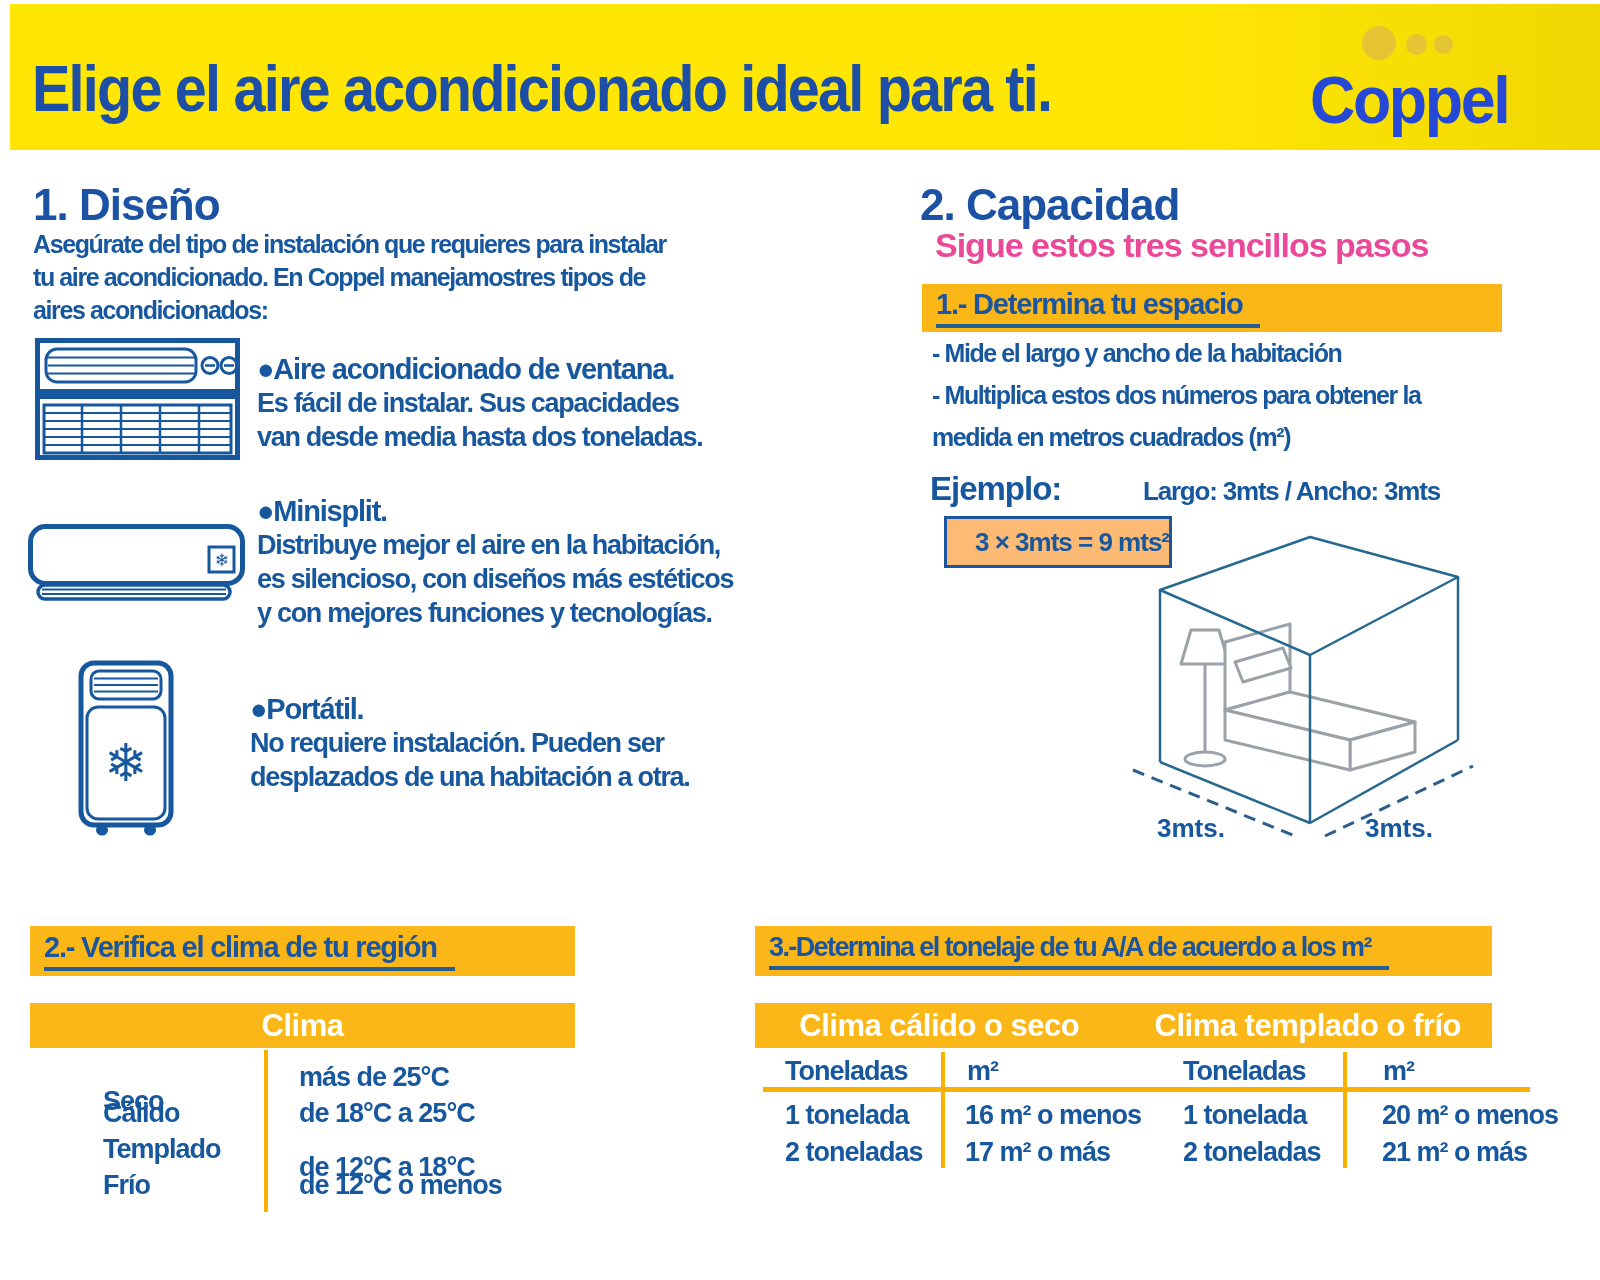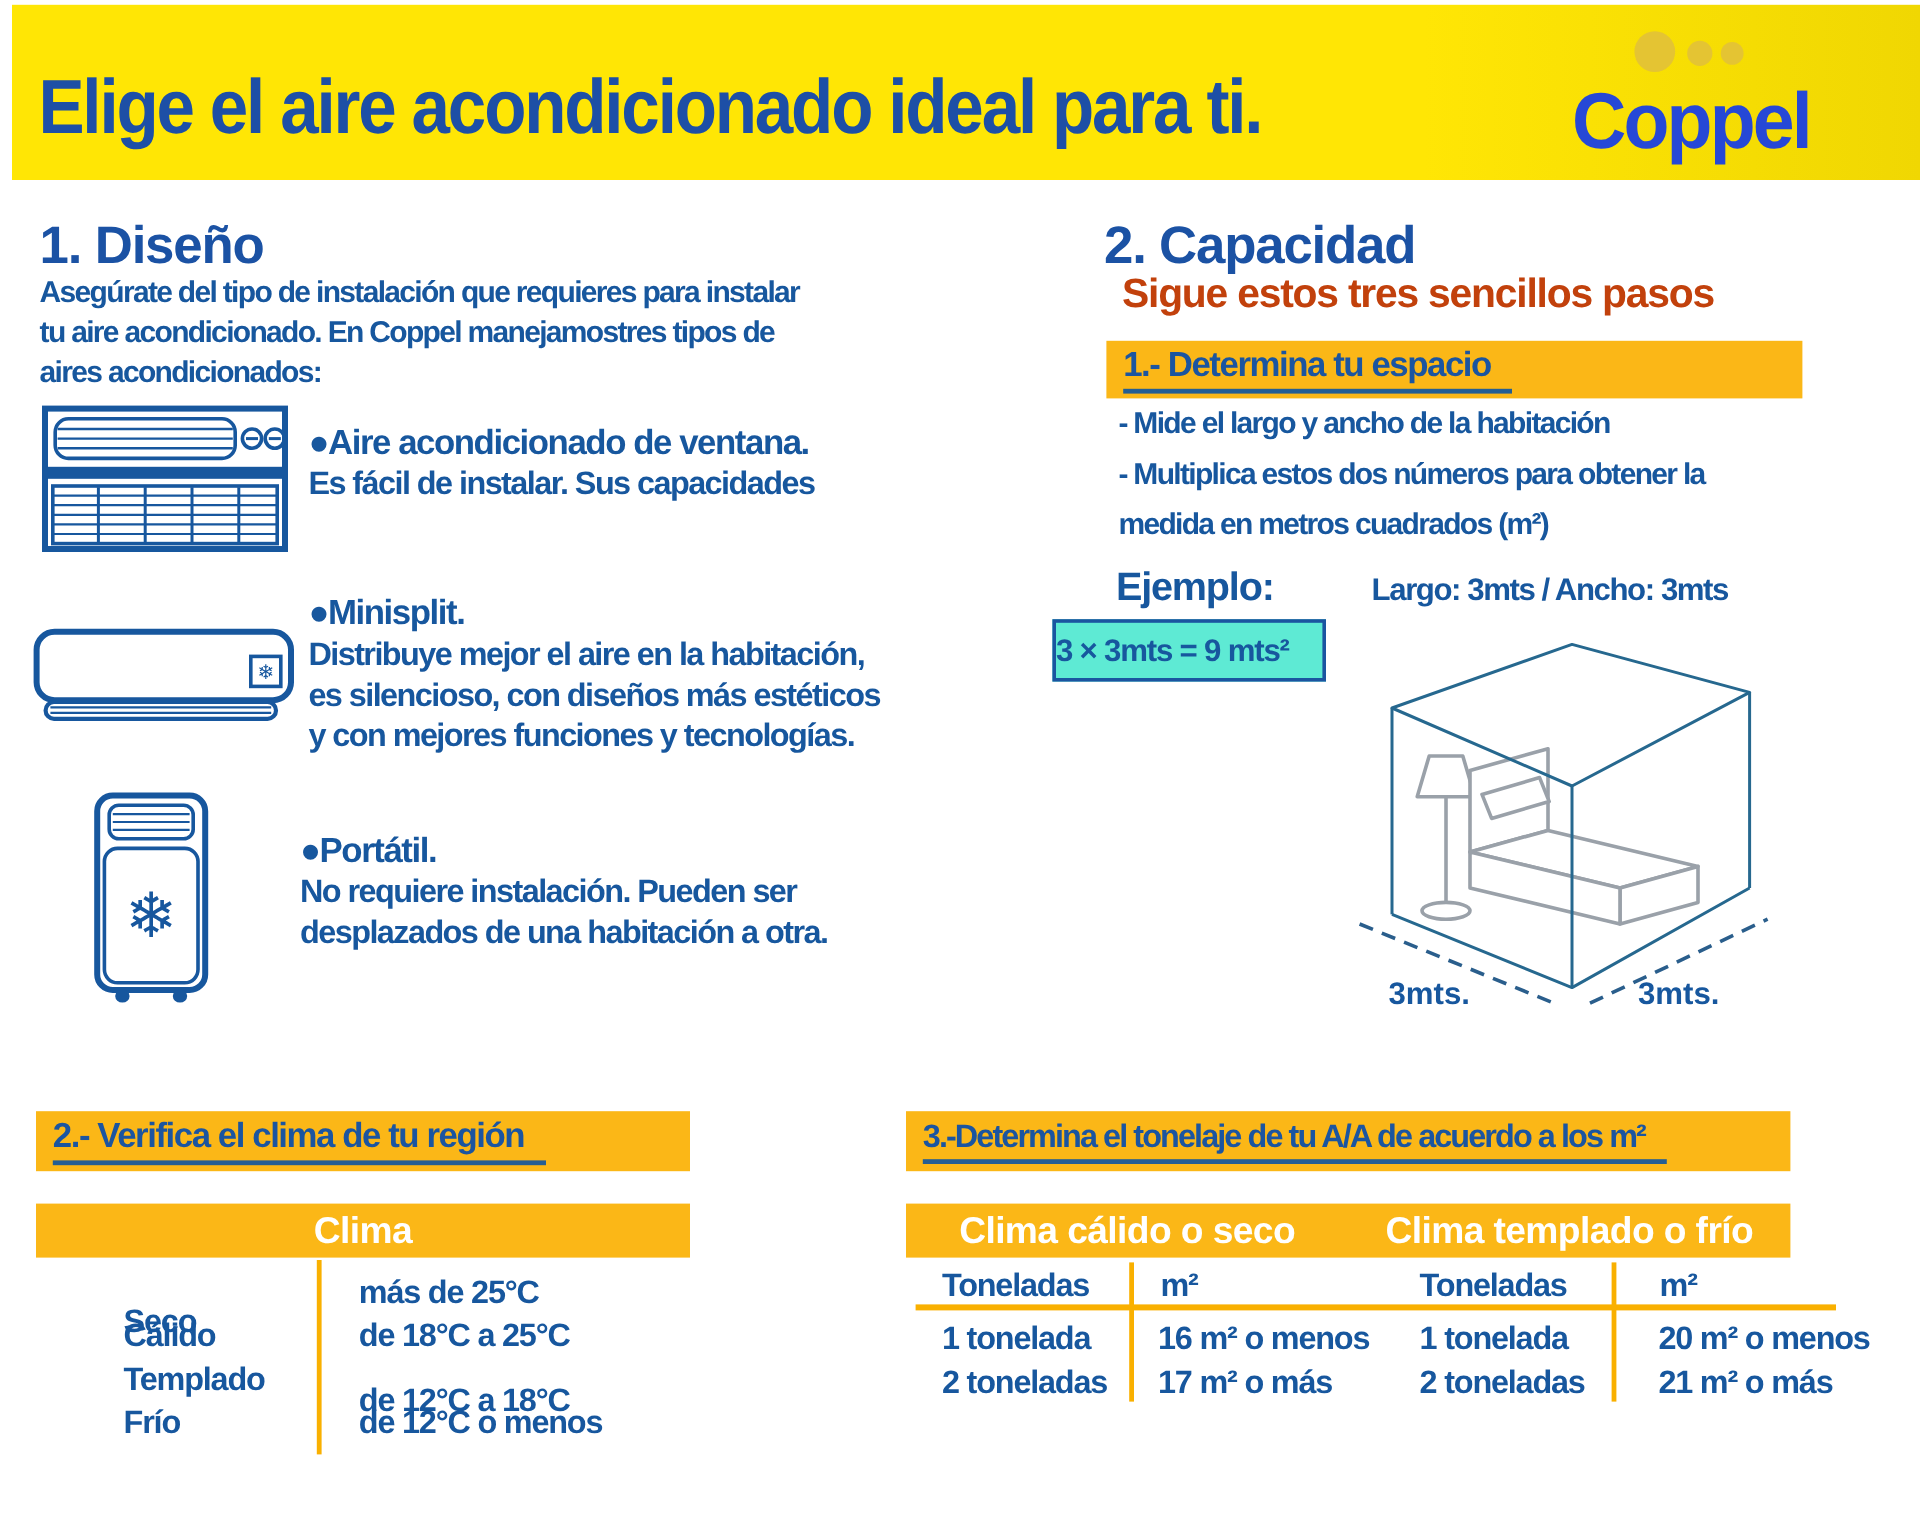--- a/index.html
+++ b/index.html
@@ -19,39 +19,39 @@
   .d3{left:124px;top:15px;width:19px;height:19px;}
   .logoword{position:absolute;left:0;top:42px;font-size:66px;font-weight:800;color:#2648D6;
             letter-spacing:-2.5px;transform:scaleX(.95);transform-origin:left top;white-space:nowrap;}
 
   .h2{font-size:44px;font-weight:800;color:#1B52A4;letter-spacing:-1px;}
   .body-line{font-size:25px;letter-spacing:-1.4px;line-height:33px;}
   .item{line-height:34px;}
   .item-title{font-size:29px;letter-spacing:-1.2px;}
   .item-line{font-size:27px;letter-spacing:-1.3px;}
 
-  .sub{font-size:34px;font-weight:800;letter-spacing:-1px;color:#c2410c;}
+  .sub{font-size:34px;font-weight:800;letter-spacing:-1px;color:#ec4899;}
   .bullet-line{font-size:25px;letter-spacing:-1.4px;line-height:42px;}
 
   .banner{position:absolute;background:#FBB717;display:flex;align-items:center;padding-left:14px;box-sizing:border-box;}
   .banner-text{color:#1B55A0;border-bottom:4px solid #255E93;padding:0 18px 3px 0;}
   .bt1{font-size:29px;letter-spacing:-1.2px;}
   .bt2{font-size:29px;letter-spacing:-1.2px;}
   .bt3{font-size:27px;letter-spacing:-1.6px;}
 
   .tbl-head{position:absolute;background:#FBB717;color:#FFFFFF;display:flex;align-items:center;}
   .tbl-head .half{flex:1;text-align:center;font-size:31px;letter-spacing:-.5px;}
   .cell{font-size:27px;letter-spacing:-1px;line-height:30px;}
   .vline{position:absolute;width:4px;background:#F9B000;}
   .hline{position:absolute;height:5px;background:#F9B000;}
 
   .example-label{font-size:33px;font-weight:800;letter-spacing:-1px;}
   .dims{font-size:26px;letter-spacing:-1.2px;}
-  .formula-box{position:absolute;left:877px;top:516px;width:222px;height:46px;border:3px solid #1B55A0;
-               display:flex;align-items:center;justify-content:flex-start;font-size:26px;letter-spacing:-1px;background:#5eead4;}
+  .formula-box{position:absolute;left:944px;top:516px;width:222px;height:46px;border:3px solid #1B55A0;
+               display:flex;align-items:center;justify-content:flex-end;font-size:26px;letter-spacing:-1px;background:#fdba74;}
   svg{position:absolute;overflow:visible;}
   svg text{font-family:"Liberation Sans",sans-serif;font-weight:700;}
   .snow{font-family:"DejaVu Sans",sans-serif;}
 </style>
 </head>
 <body>
 
 <div id="page">
 
   <div class="topbar">
@@ -89,20 +89,21 @@
     <line x1="10" y1="99" x2="195" y2="99" stroke="#17579E" stroke-width="1.8"></line>
     <line x1="10" y1="107" x2="195" y2="107" stroke="#17579E" stroke-width="1.8"></line>
     <line x1="47" y1="68" x2="47" y2="114" stroke="#17579E" stroke-width="2.5"></line>
     <line x1="86" y1="68" x2="86" y2="114" stroke="#17579E" stroke-width="2.5"></line>
     <line x1="125" y1="68" x2="125" y2="114" stroke="#17579E" stroke-width="2.5"></line>
     <line x1="164" y1="68" x2="164" y2="114" stroke="#17579E" stroke-width="2.5"></line>
   </svg>
   <div class="abs item" style="left:257px;top:352px;">
     <div class="item-title">●Aire acondicionado de ventana.</div>
     <div class="item-line">Es fácil de instalar. Sus capacidades</div>
+    <div class="item-line">van desde media hasta dos toneladas.</div>
   </div>
 
   <svg style="left:28px;top:524px;" width="218" height="80" viewBox="0 0 218 80">
     <rect x="2.5" y="2.5" width="212" height="57" rx="15" fill="#fff" stroke="#17579E" stroke-width="5"></rect>
     <rect x="181" y="23" width="25" height="25" fill="none" stroke="#17579E" stroke-width="3"></rect>
     <text x="193.5" y="42" font-size="17" text-anchor="middle" fill="#17579E" class="snow">❄</text>
     <rect x="10" y="61" width="192" height="14" rx="7" fill="#fff" stroke="#17579E" stroke-width="3.5"></rect>
     <line x1="14" y1="65.5" x2="198" y2="65.5" stroke="#17579E" stroke-width="1.8"></line>
     <line x1="14" y1="70" x2="198" y2="70" stroke="#17579E" stroke-width="1.8"></line>
   </svg>

